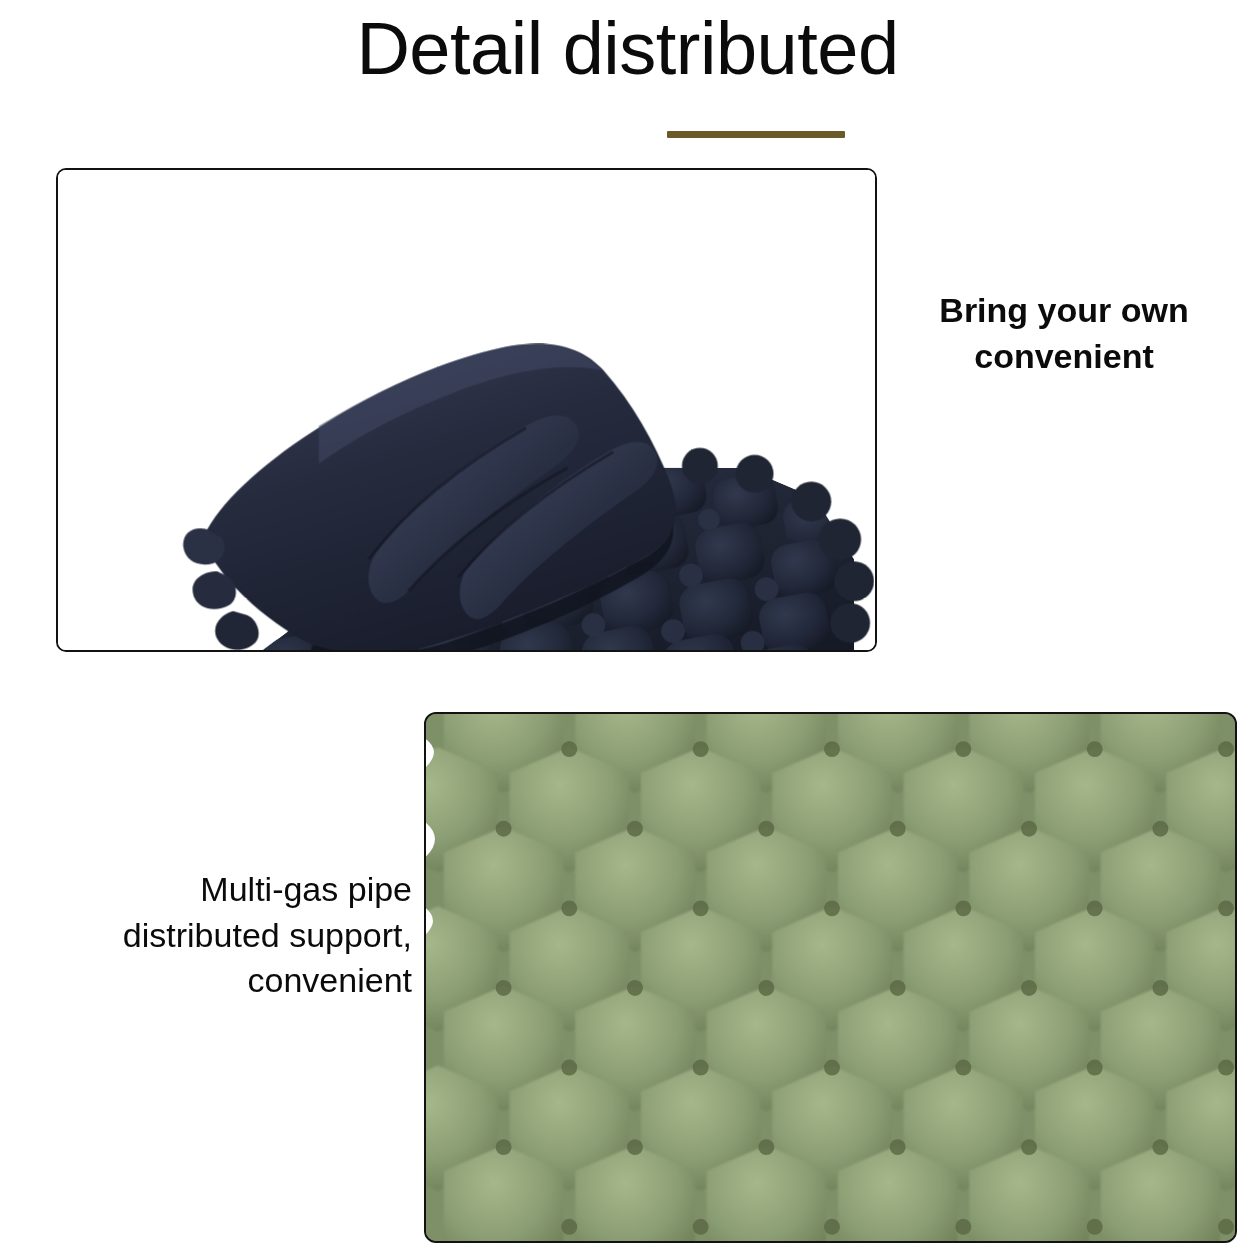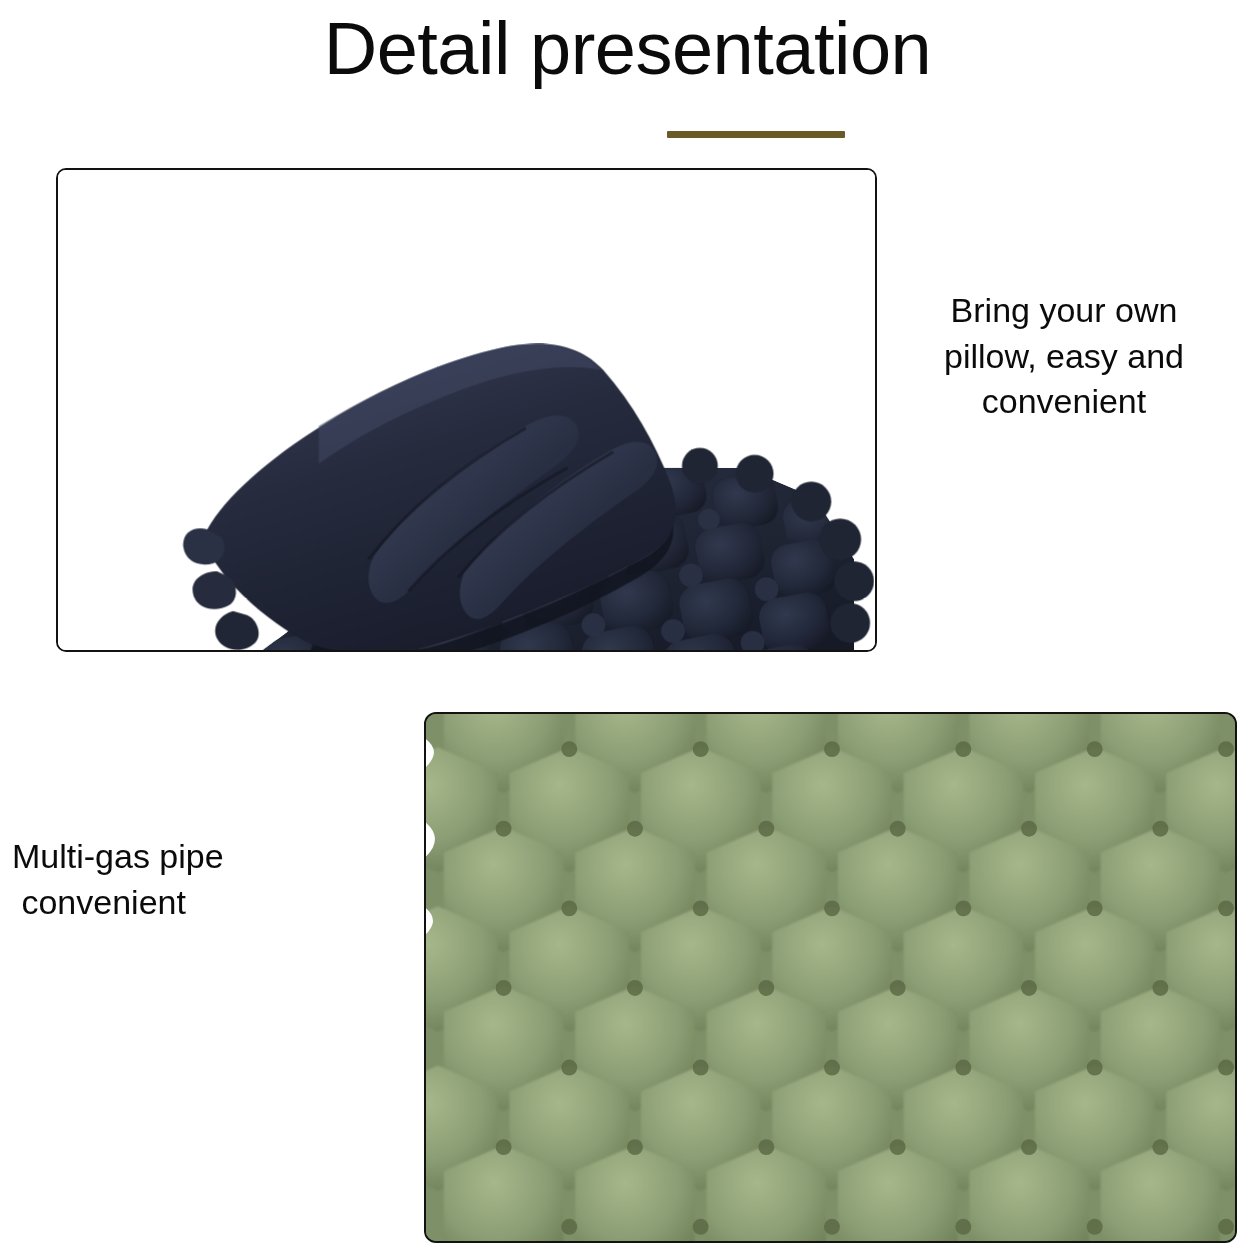--- a/index.html
+++ b/index.html
@@ -50,31 +50,32 @@
   .caption{
     position:absolute;
     font-size:34px;
     line-height:1.34;
     font-weight:400;
     color:#0b0b0b;
   }
   #caption-pillow{
     left:888px; top:288px; width:352px;
     text-align:center;
+    font-weight:bold;
   }
   #caption-honeycomb{
-    left:12px; top:834px; width:400px;
-    text-align:left;
+    left:12px; top:867px; width:400px;
+    text-align:right;
   }
   .caption .line{ display:block; white-space:pre; }
 </style>
 </head>
 <body>
 
-<div class="page-title">Detail presentation</div>
+<div class="page-title">Detail distributed</div>
 
 <div class="title-rule"></div>
 
 <div class="panel" id="panel-pillow">
   <svg viewBox="0 0 821 484" preserveAspectRatio="xMidYMid slice">
     <defs>
       <linearGradient id="navyBody" x1="0" y1="0" x2="0.45" y2="1">
         <stop offset="0%" stop-color="#3a4058"></stop>
         <stop offset="45%" stop-color="#262b3e"></stop>
         <stop offset="100%" stop-color="#191d2c"></stop>
@@ -222,21 +223,20 @@
                C606 380 616 370 618 358
                C620 380 608 396 580 412
                C524 444 450 476 380 494
                C326 508 282 504 252 488 Z" fill="#11141f" opacity="0.85"></path>
     </g>
   </svg>
 </div>
 
 <div class="caption" id="caption-pillow">
   <span class="line">Bring your own</span>
-  <span class="line">pillow, easy and</span>
   <span class="line">convenient</span>
 </div>
 
 <div class="panel" id="panel-honeycomb">
   <svg viewBox="0 0 813 531" preserveAspectRatio="xMidYMid slice">
     <defs>
       <radialGradient id="hexGrad" cx="0.42" cy="0.3" r="0.8">
         <stop offset="0%" stop-color="#a7b78c"></stop>
         <stop offset="55%" stop-color="#8c9e74"></stop>
         <stop offset="100%" stop-color="#6b7c55"></stop>
@@ -369,14 +369,15 @@
     <g fill="#ffffff">
       <path d="M0 26 q16 12 0 28 Z"></path>
       <path d="M0 110 q18 16 0 34 Z"></path>
       <path d="M0 196 q14 12 0 26 Z"></path>
     </g>
   </svg>
 </div>
 
 <div class="caption" id="caption-honeycomb">
   <span class="line">Multi-gas pipe</span>
+  <span class="line">distributed support,</span>
   <span class="line"> convenient</span>
 </div>
 
 </body></html>

